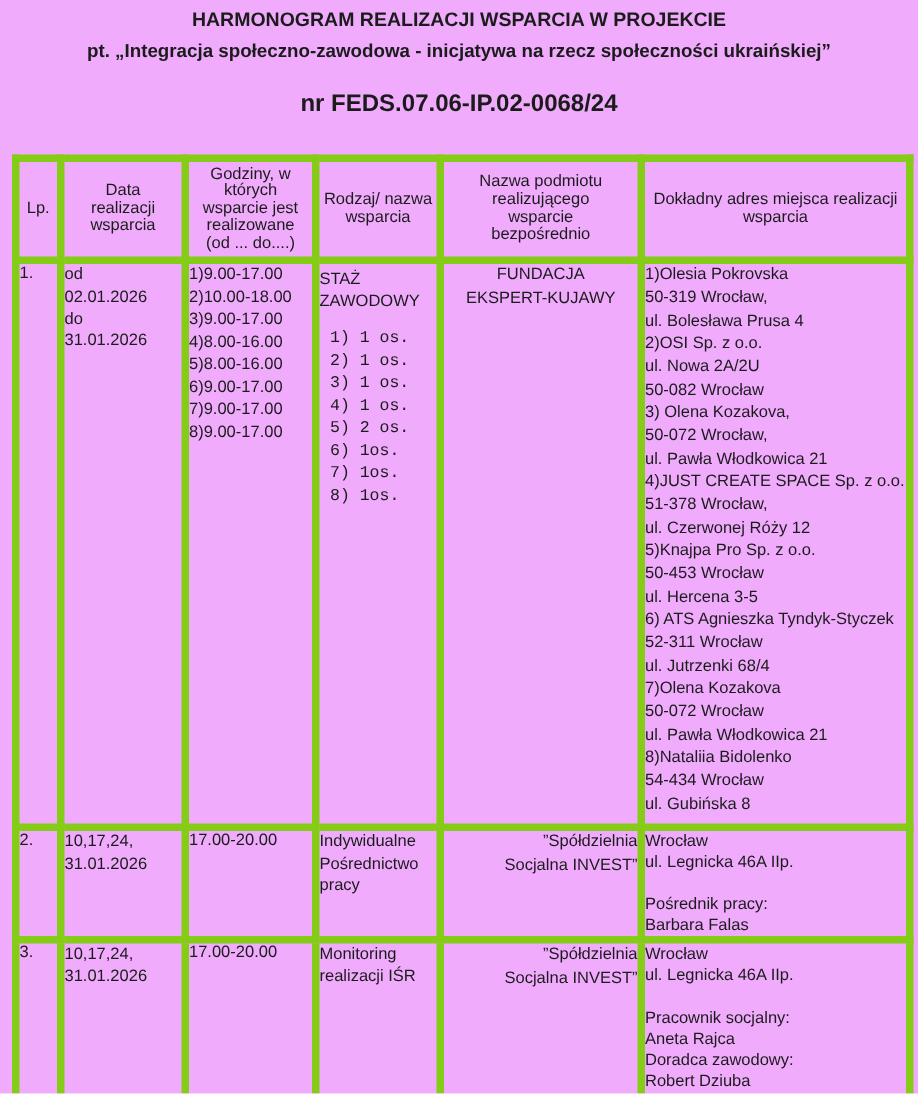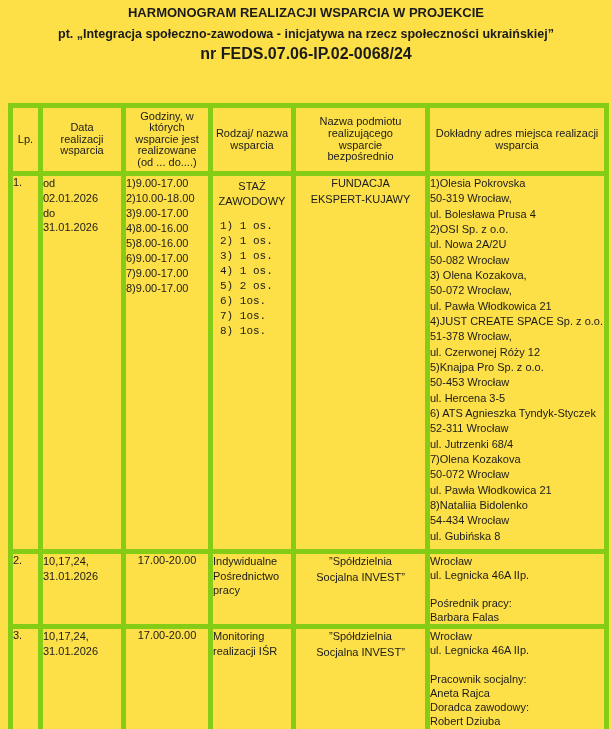--- a/index.html
+++ b/index.html
@@ -1,26 +1,26 @@
 <!DOCTYPE html>
 <html><head>
 <meta charset="utf-8">
 <style>
   html,body { margin:0; padding:0; background:#fff; }
   .page {
     position:relative;
     width:612px; height:729px;
-    background:#fde047;
+    background:#f0abfc;
     color:#1b1b1b;
     font-family:"Liberation Sans", sans-serif;
     overflow:hidden;
   }
   .titles { text-align:center; font-weight:bold; padding-top:5px; }
   .t1 { font-size:13px;   margin-bottom:7px; }
-  .t2 { font-size:12.5px; margin-bottom:4px; }
+  .t2 { font-size:12.5px; margin-bottom:20px; }
   .t3 { font-size:16px;   margin-bottom:8px; }
   .t4 { font-size:12px; }
 
   table.sched {
     position:absolute; left:8px; top:103px;
     width:596px;
     border-collapse:collapse;
     table-layout:fixed;
   }
   .sched td, .sched th {
@@ -37,30 +37,30 @@
     line-height:11.6px;
     white-space:pre-line;
     height:63px;
   }
   .pre { white-space:pre-line; }
 
   
   .lp        { padding:6px 0 0 5px; }
   .data1     { padding:9px 0 0 7px;  line-height:14.8px; }
   .godz1     { padding:42px 0 0 5px; line-height:15px; }
-  .rodzaj1h  { text-align:center; line-height:14.5px; padding-top:3px; }
+  .rodzaj1h  { line-height:14.5px; padding-top:3px; }
   .rodzaj1l  { margin-top:11px; padding-left:7px; line-height:15px;font-family:Liberation Mono, monospace; }
   .podmiot1  { vertical-align:middle; text-align:center; line-height:15.5px; }
   .adres1    { padding:9px 0 0 6px;  line-height:15.33px; }
 
   
   .data23    { padding:8px 0 0 7px;  line-height:14.5px; }
-  .godz23    { text-align:center; padding-top:8px; }
+  .godz23    { padding-top:8px; }
   .rodzaj23  { padding:8px 0 0 7px;  line-height:14.5px; }
-  .podmiot23 { text-align:center; padding-top:14px; line-height:15.5px; }
+  .podmiot23 { text-align:right; padding-top:14px; line-height:15.5px; }
   .adres2    { padding:2px 0 0 6px;  line-height:14px; }
   .adres3    { padding:2px 0 0 6px;  line-height:14.2px; }
 </style>
 </head>
 <body>
 
 <div class="page">
 
   <div class="titles">
     <div class="t1">HARMONOGRAM REALIZACJI WSPARCIA W PROJEKCIE</div>

